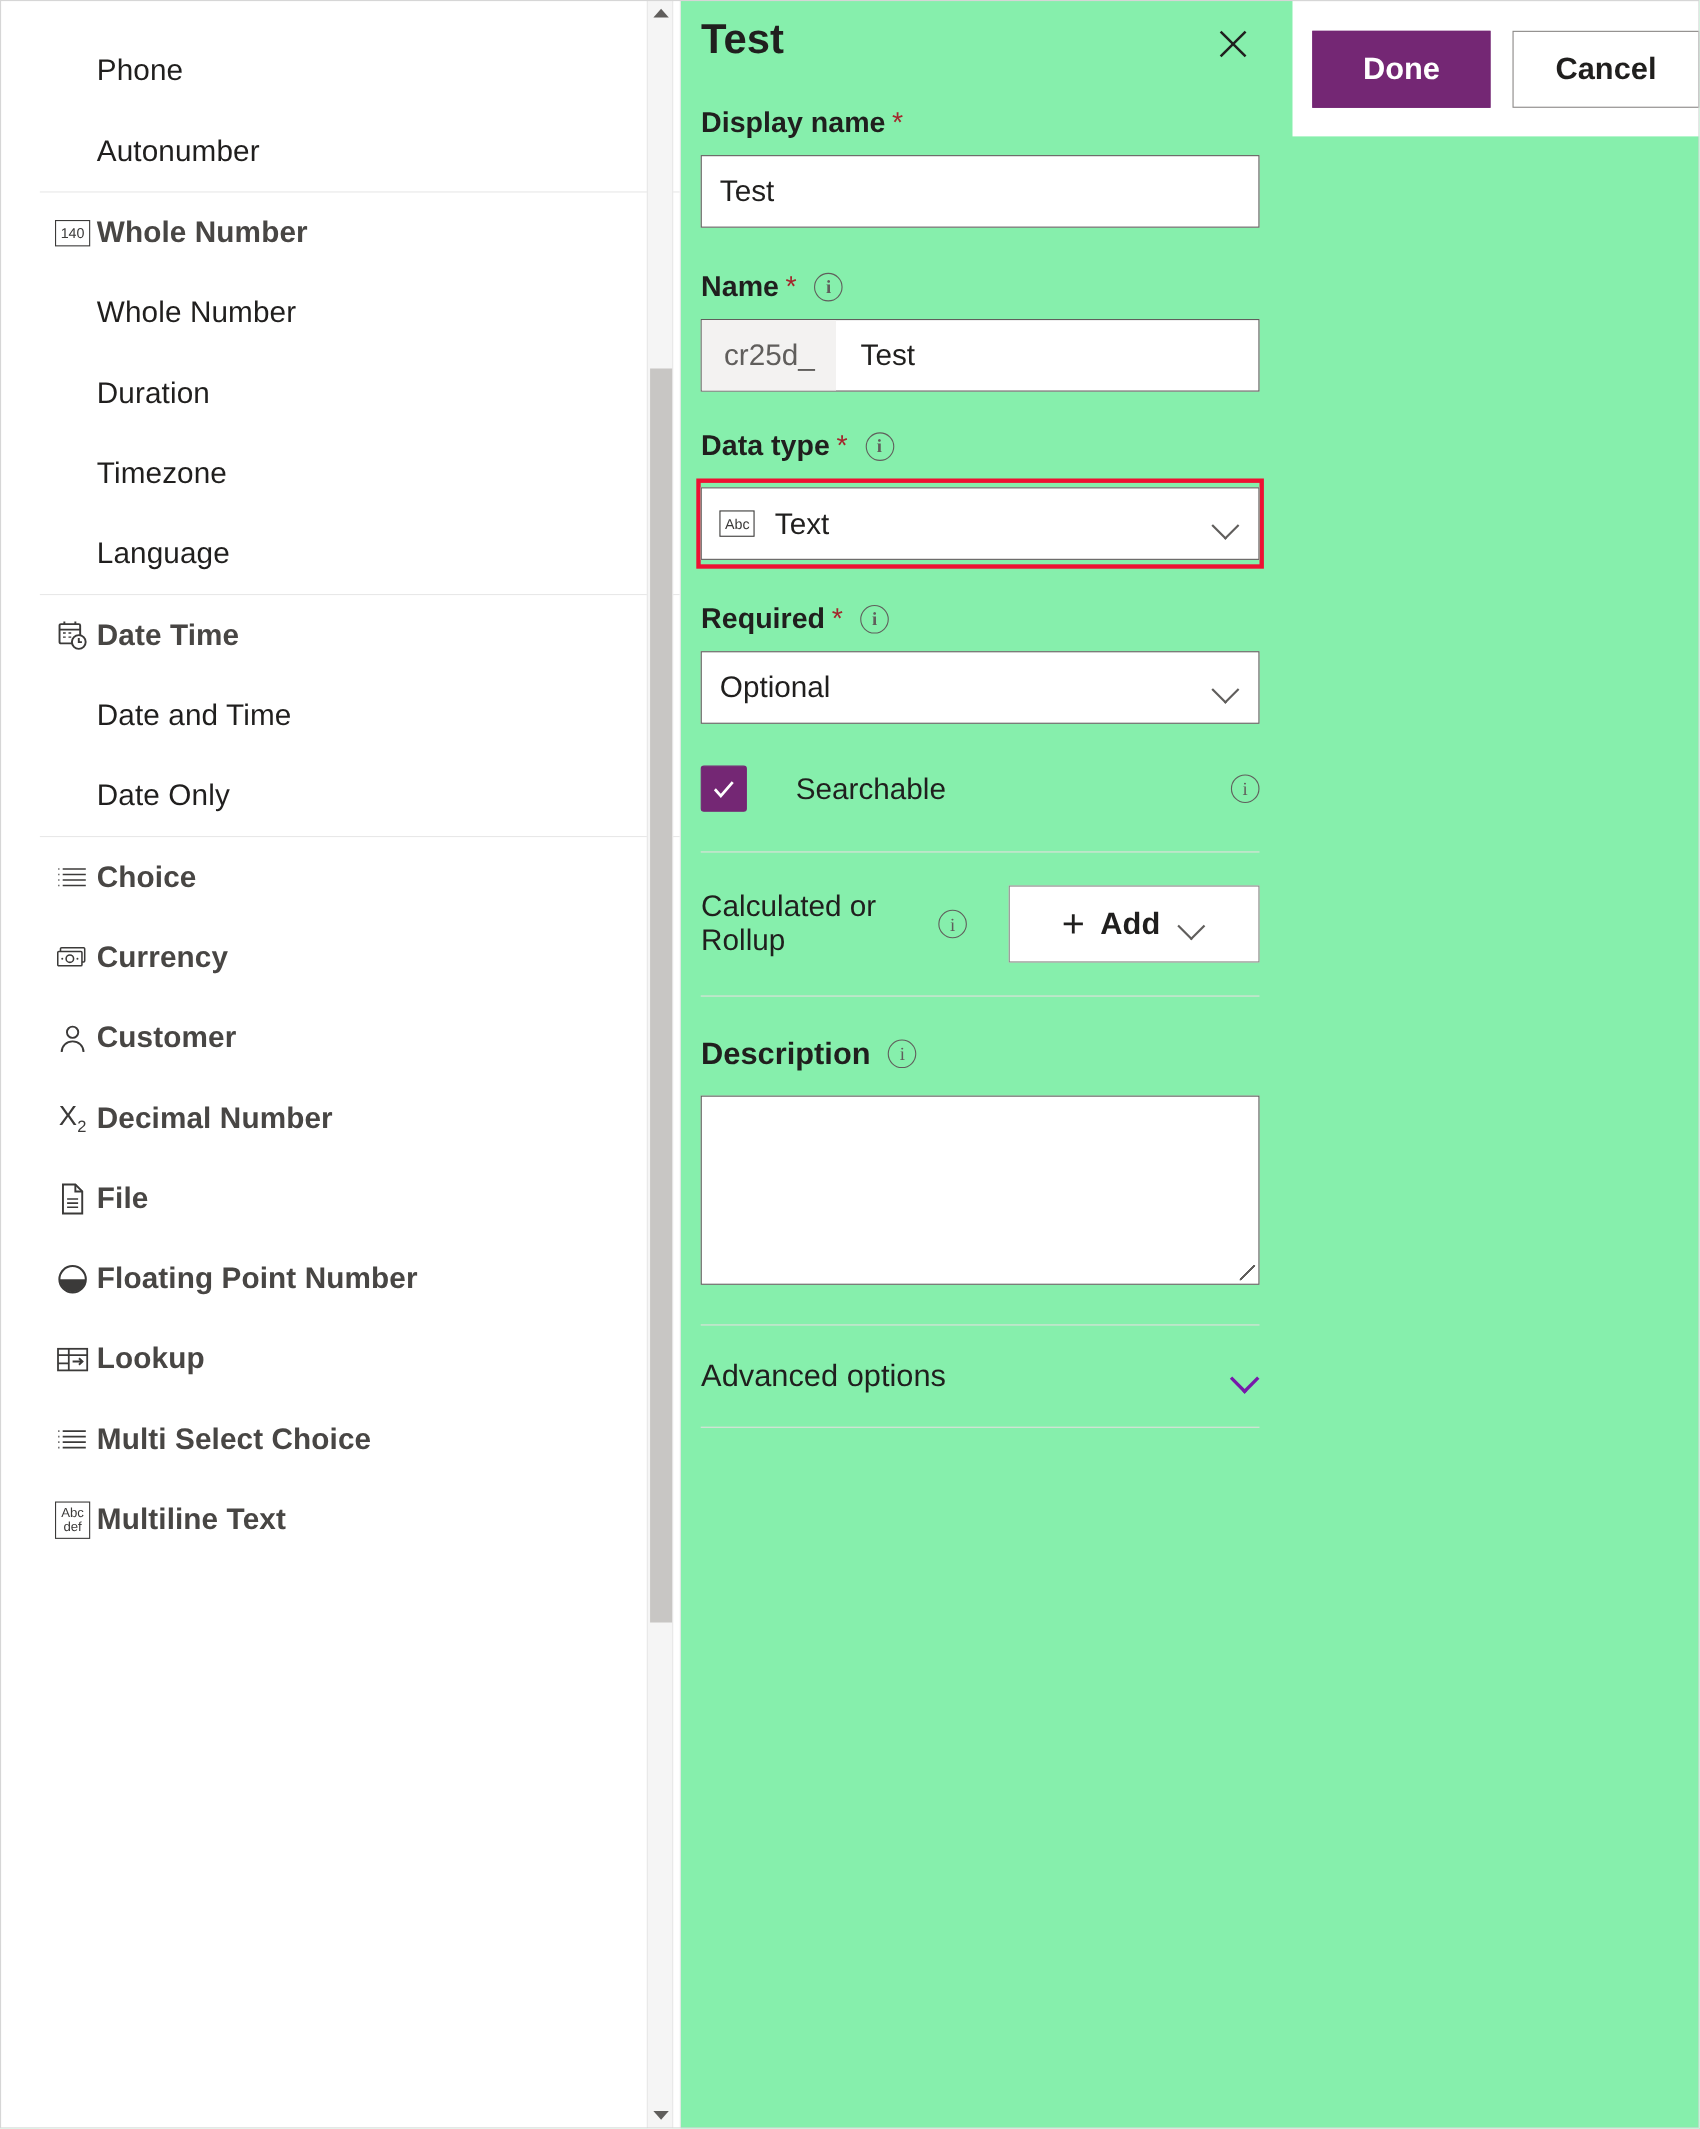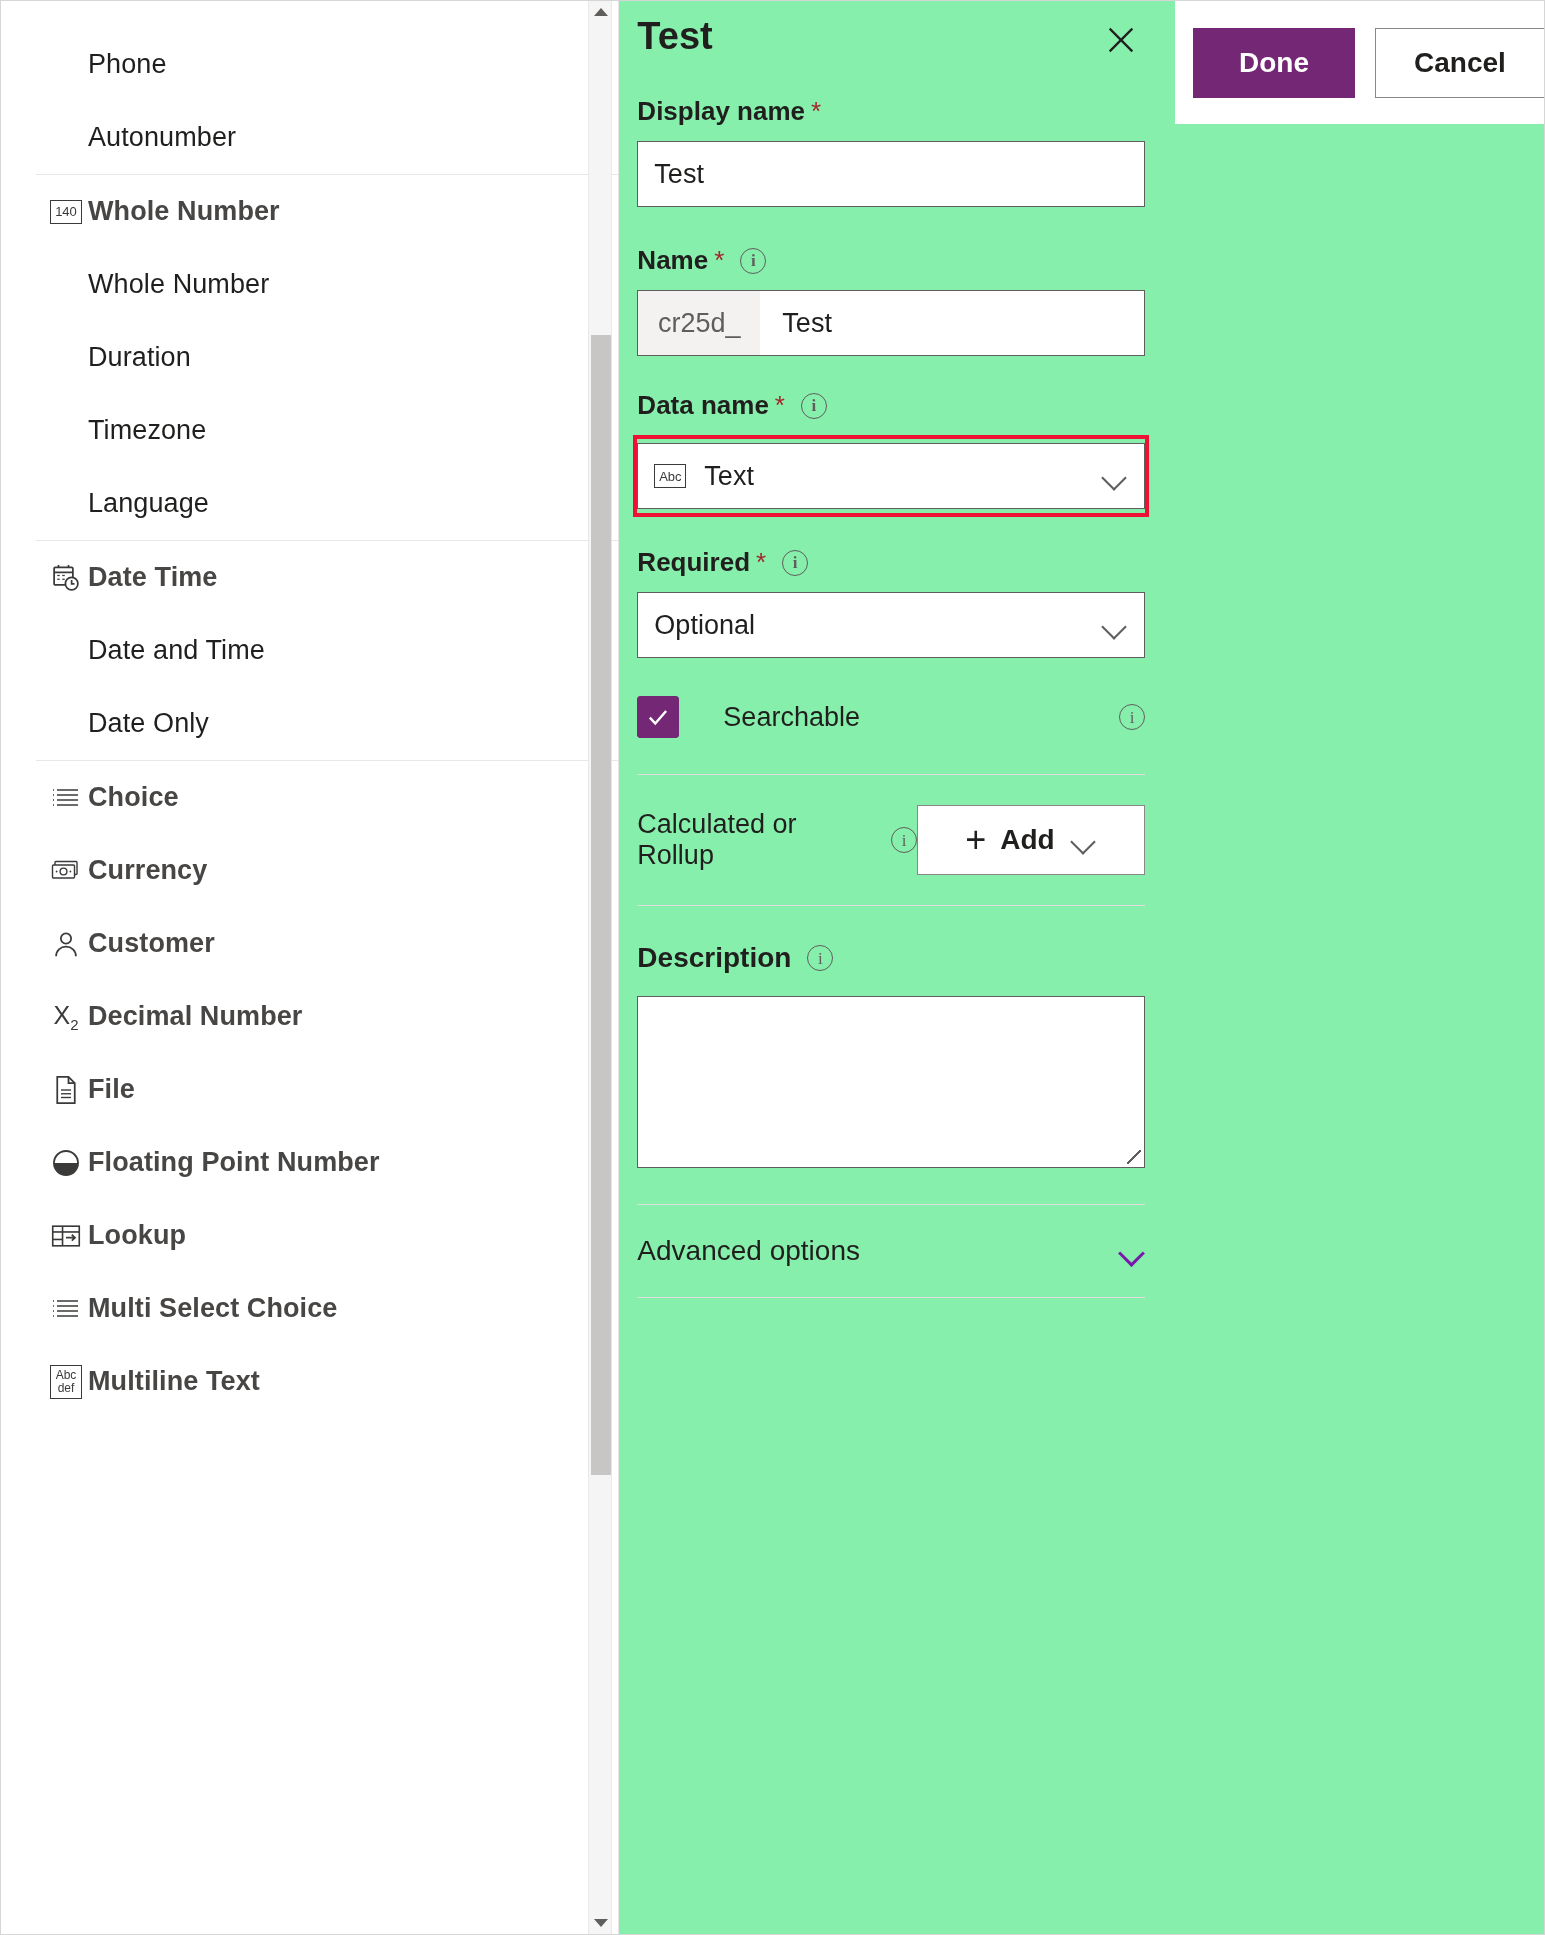--- a/index.html
+++ b/index.html
@@ -187,20 +187,21 @@
   }
   #searchable-label {
     font-size: 27px; color: #201f1e; margin-left: 44px; flex: 1;
   }
 
   .hr { height: 1px; background: #e1dfdd; margin: 36px 2px 0 2px; }
 
   #rollup-row {
     display: flex; align-items: center; justify-content: space-between;
     padding: 30px 2px 30px 2px;
+    gap: 38px;
   }
   #rollup-left { display: flex; align-items: center; font-size: 27px; color: #201f1e; }
   #rollup-left .info { margin-left: 16px; }
   #add-btn {
     display: flex; align-items: center; justify-content: center;
     height: 70px; min-width: 228px;
     border: 1.6px solid #8a8886; background: #fff;
     cursor: pointer; padding: 0 20px;
   }
   #add-btn .plus { font-size: 36px; color: #201f1e; font-weight: 300; margin-right: 14px; line-height: 1; }
@@ -483,21 +484,21 @@
           <span class="info">i</span>
         </div>
         <div class="namebox">
           <span class="prefix">cr25d_</span>
           <span class="val" placeholder="Name">Test</span>
         </div>
       </div>
 
       <div class="field" style="margin-top:34px;">
         <div class="field-label">
-          <span>Data name</span>
+          <span>Data type</span>
           <span class="req">*</span>
           <span class="info">i</span>
         </div>
         <div id="datatype-wrap">
           <div class="dropdown">
             <span class="dd-ico">
               <span class="abc-glyph">Abc</span>
             </span>
             <span class="dd-text">Text</span>
             <span class="chev"></span>

